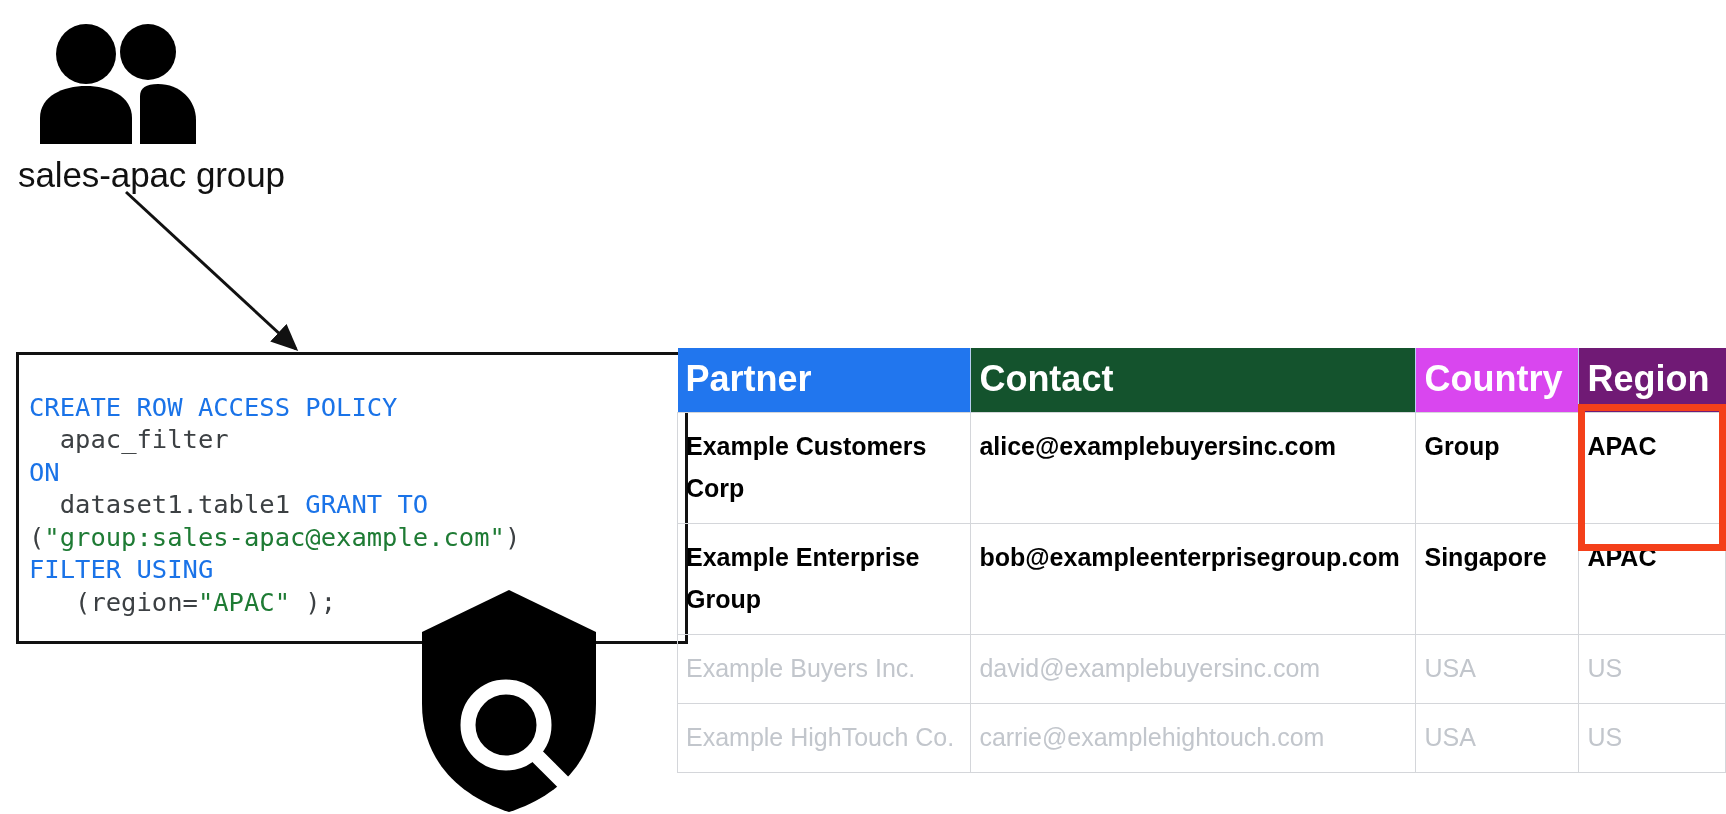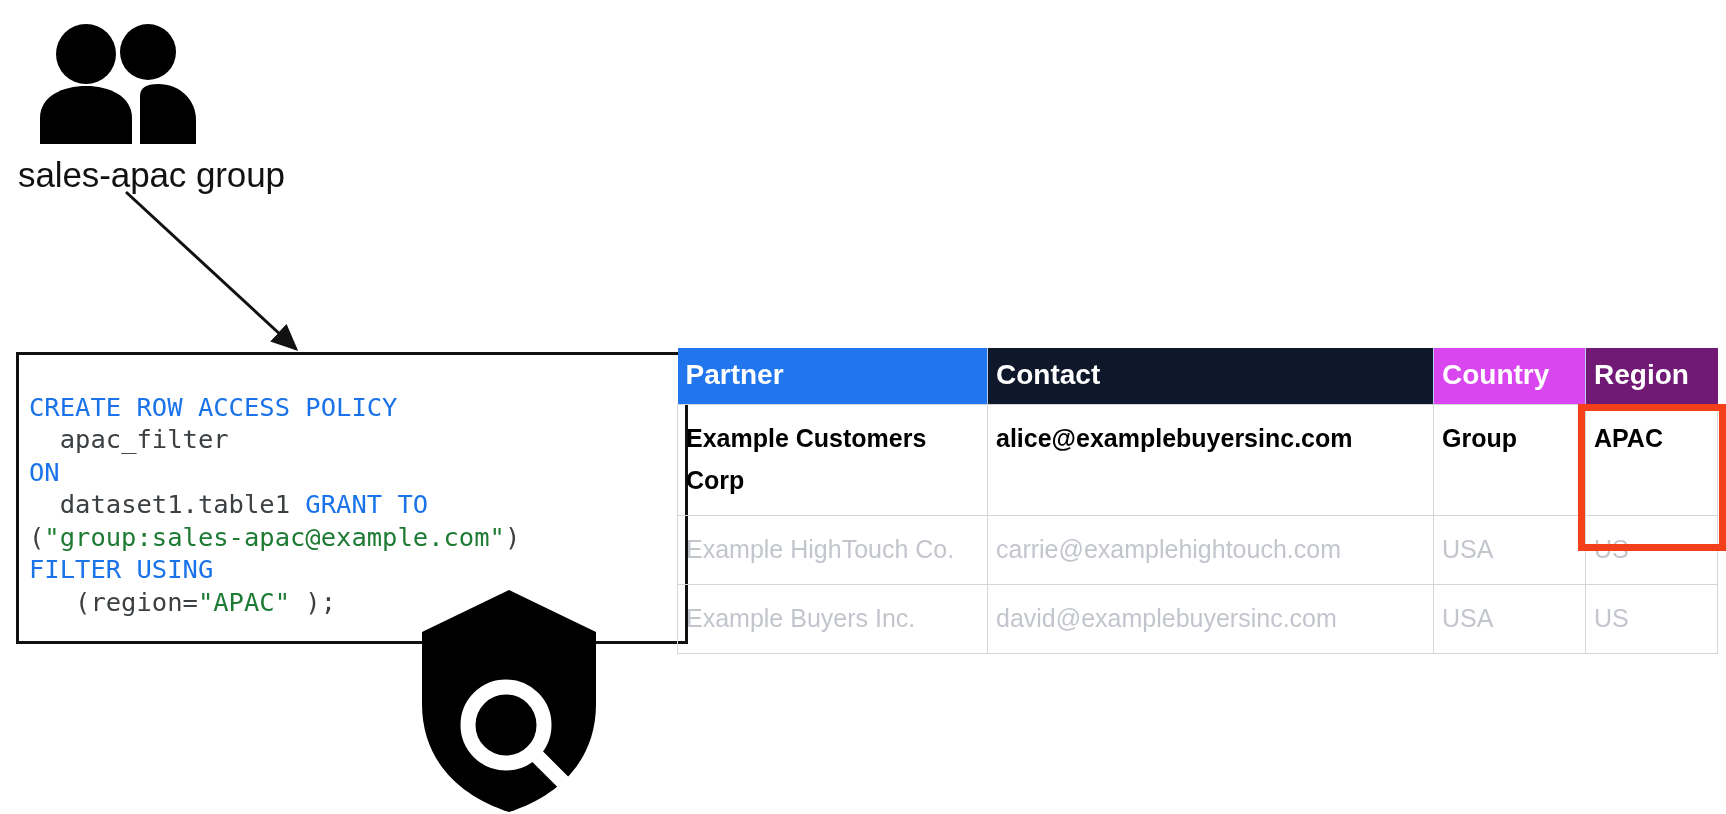--- a/index.html
+++ b/index.html
@@ -74,22 +74,22 @@
   #partner-table col.c-partner { width: 310px; }
   #partner-table col.c-contact { width: 446px; }
   #partner-table col.c-country { width: 152px; }
   #partner-table col.c-region  { width: 132px; }
 
   #partner-table th {
     background: #2176ee;
     color: #ffffff;
     font-weight: bold;
     text-align: left;
-    padding: 10px 4px 12px 8px;
-    font-size: 28px;
+    padding: 10px 16px 12px 8px;
+    font-size: 36px;
     border-right: 1px solid #b9cdf0;
     height: 56px;
     vertical-align: middle;
   }
   #partner-table th:last-child { border-right: none; }
 
   #partner-table td {
     padding: 12px 8px 14px 8px;
     border: 1px solid #d4d6da;
     vertical-align: top;
@@ -161,42 +161,48 @@
   <table id="partner-table">
     <colgroup>
       <col class="c-partner">
         <col class="c-contact">
         <col class="c-country">
         <col class="c-region">
     </colgroup>
     <thead>
       <tr>
         <th style="background: rgb(33, 118, 238);">Partner</th>
-        <th style="background: #0f172a; margin-top: 13px;">Contact</th>
+        <th style="background: #14532d; margin-top: 13px;">Contact</th>
         <th style="background: #d946ef;">Country</th>
         <th style="background: #701a75;">Region</th>
       </tr>
     </thead>
     <tbody>
       <tr class="row-active">
         <td>Example Customers Corp</td>
         <td>alice@examplebuyersinc.com</td>
         <td>Group</td>
         <td>APAC</td>
       </tr>
+      <tr class="row-active">
+        <td>Example Enterprise Group</td>
+        <td>bob@exampleenterprisegroup.com</td>
+        <td>Singapore</td>
+        <td>APAC</td>
+      </tr>
+      <tr class="row-muted">
+        <td style="color: rgb(194, 198, 204);">Example Buyers Inc.</td>
+        <td style="color: rgb(194, 198, 204);">david@examplebuyersinc.com</td>
+        <td style="color: rgb(194, 198, 204);">USA</td>
+        <td style="color: rgb(194, 198, 204);">US</td>
+      </tr>
       <tr class="row-muted">
         <td style="color: rgb(194, 198, 204);">Example HighTouch Co.</td>
         <td style="color: rgb(194, 198, 204);">carrie@examplehightouch.com</td>
         <td style="color: rgb(194, 198, 204);">USA</td>
         <td style="color: rgb(194, 198, 204);">US</td>
       </tr>
-      <tr class="row-muted">
-        <td style="color: rgb(194, 198, 204);">Example Buyers Inc.</td>
-        <td style="color: rgb(194, 198, 204);">david@examplebuyersinc.com</td>
-        <td style="color: rgb(194, 198, 204);">USA</td>
-        <td style="color: rgb(194, 198, 204);">US</td>
-      </tr>
     </tbody>
   </table>
 
   <div id="region-highlight" style="border-color: rgb(244, 64, 26);"></div>
 
 </div>
 
 </body></html>

